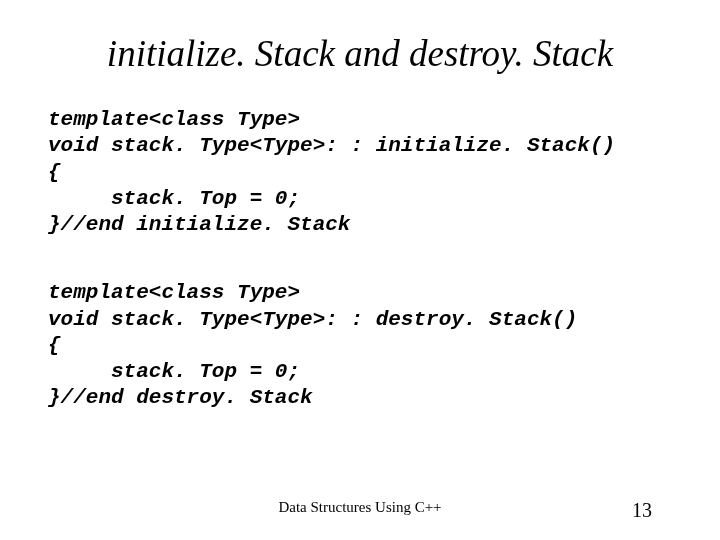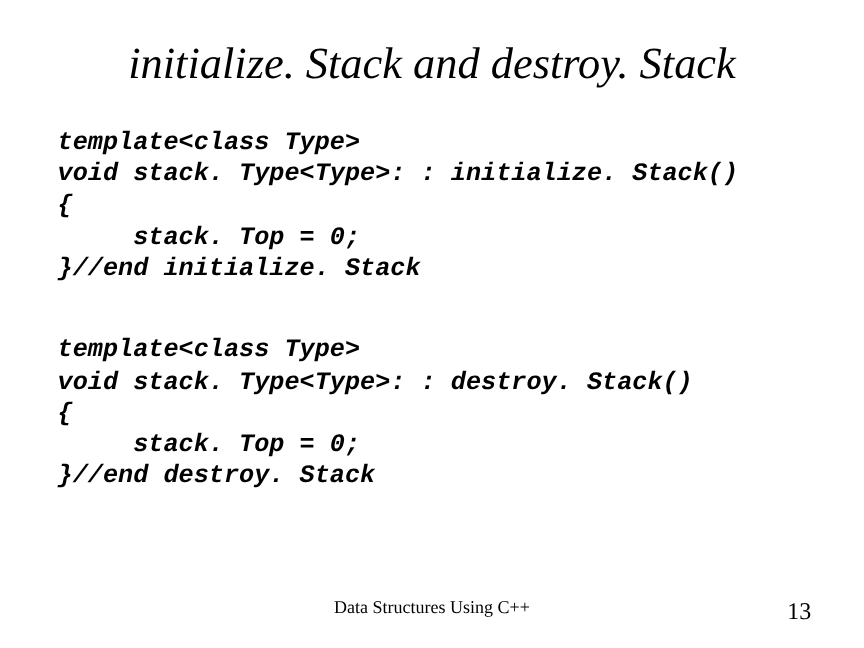--- a/index.html
+++ b/index.html
@@ -32,21 +32,21 @@
       font-weight: bold;
       white-space: pre;
       line-height: 1.25;
       margin-bottom: 42px;
     }
     .footer {
       position: absolute;
       bottom: 18px;
       left: 0;
       width: 100%;
-      padding: 0 44px;
+      padding: 0 68px;
       display: flex;
       justify-content: space-between;
       align-items: baseline;
     }
     .footer-center {
       position: absolute;
       left: 50%;
       transform: translateX(-50%);
       font-family: "Times New Roman", Times, serif;
       font-size: 15px;

